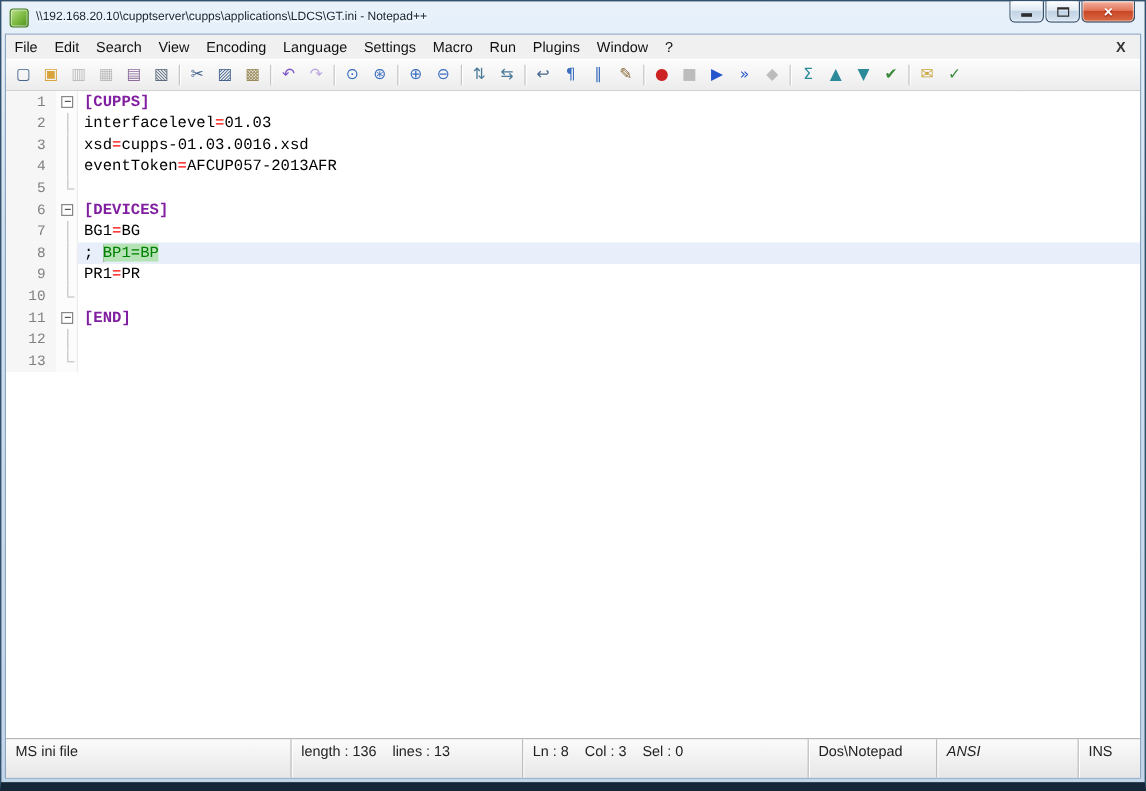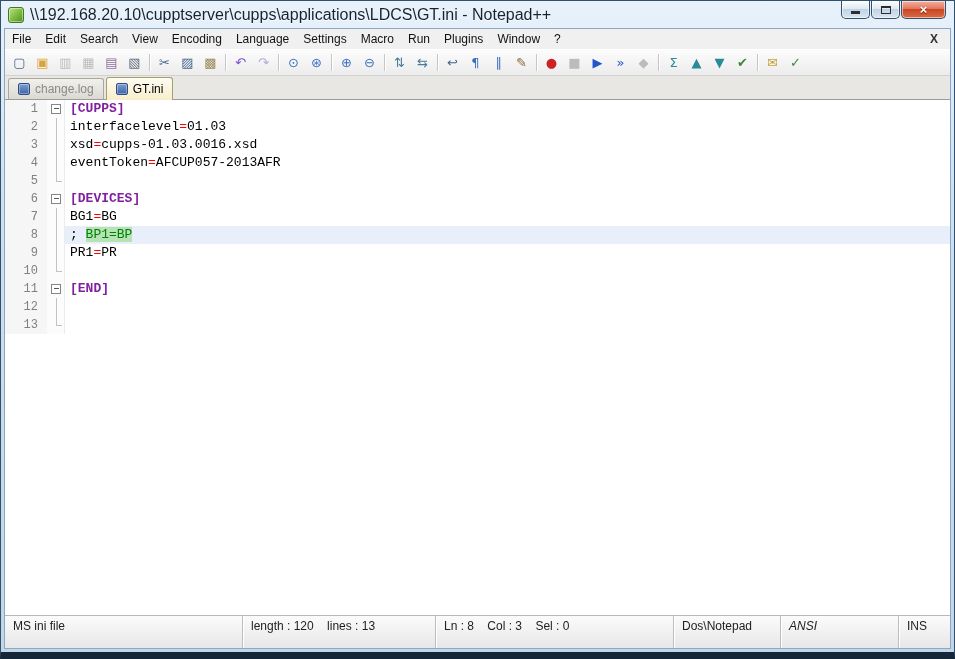--- a/index.html
+++ b/index.html
@@ -8,21 +8,21 @@
 
   .window{position:absolute;inset:0;display:flex;flex-direction:column;
     background:linear-gradient(180deg,#e9f2fb 0%,#cfe0f0 30%,#c2d6ea 100%);
     border:1px solid #30506e;border-bottom:7px solid #142638;padding:0 3px 3px 3px;}
 
   
   .titlebar{height:27px;display:flex;align-items:center;gap:6px;padding-left:4px;position:relative;flex:0 0 auto;}
   .app-icon{width:16px;height:16px;border-radius:3px;flex:0 0 auto;
     background:linear-gradient(135deg,#bce08a 0%,#7ab93e 55%,#4e8f21 100%);
     border:1px solid #3f7a1d;box-shadow:inset 0 0 0 1px rgba(255,255,255,.45);}
-  .title-text{font-size:16px;color:#15222f;text-shadow:0 1px 0 rgba(255,255,255,.8);
+  .title-text{font-size:10px;color:#15222f;text-shadow:0 1px 0 rgba(255,255,255,.8);
     white-space:nowrap;overflow:hidden;}
   .win-controls{position:absolute;top:0;right:5px;display:flex;}
   .wbtn{height:18px;border:1px solid #35506b;border-top:none;border-radius:0 0 5px 5px;
     display:flex;align-items:center;justify-content:center;cursor:default;margin-left:1px;
     background:linear-gradient(#fdfefe,#dfe9f3 45%,#c0d2e4 50%,#dae6f2);
     box-shadow:inset 0 0 0 1px rgba(255,255,255,.55);}
   .wbtn.min,.wbtn.max{width:29px;}
   .wbtn.close{width:45px;background:linear-gradient(#f3b2a0,#e2765a 45%,#c94726 50%,#d96a45);}
   .glyph-min{width:9px;height:3px;background:#2d2d2d;margin-top:6px;}
   .glyph-max{width:10px;height:8px;border:1px solid #2d2d2d;border-top-width:2px;background:transparent;}
@@ -165,30 +165,20 @@
         <span class="tb-sep"></span>
         <span class="tb-icon" style="color: rgb(42, 138, 154);">Σ</span>
         <span class="tb-icon" style="color: rgb(42, 138, 154);">▲</span>
         <span class="tb-icon" style="color: rgb(42, 138, 154);">▼</span>
         <span class="tb-icon" style="color: rgb(58, 138, 58);">✔</span>
         <span class="tb-sep"></span>
         <span class="tb-icon" style="color: rgb(201, 162, 58);">✉</span>
         <span class="tb-icon" style="color: rgb(58, 138, 58);">✓</span>
       </div>
 
-    <div class="tabbar">
-        <div class="tab inactive">
-          <span class="tab-icon"></span>
-          <span class="tab-label">change.log</span>
-        </div>
-        <div class="tab active">
-          <span class="tab-icon"></span>
-          <span class="tab-label">GT.ini</span>
-        </div>
-      </div>
 
     <div class="editor">
       <div>
           <div class="ed-row">
             <span class="ln">1</span>
             <span class="fold box"></span>
             <span class="code"><span class="st-section">[CUPPS]</span></span>
           </div>
           <div class="ed-row">
             <span class="ln">2</span>
@@ -248,20 +238,20 @@
           <div class="ed-row">
             <span class="ln">13</span>
             <span class="fold end"></span>
             <span class="code"></span>
           </div>
         </div>
     </div>
 
     <div class="statusbar">
       <span class="sb s1">MS ini file</span>
-      <span class="sb s2">length : 120    lines : 13</span>
+      <span class="sb s2">length : 136    lines : 13</span>
       <span class="sb s3">Ln : 8    Col : 3    Sel : 0</span>
       <span class="sb s4">Dos\Notepad</span>
       <span class="sb s5">ANSI</span>
       <span class="sb s6">INS</span>
     </div>
   </div>
 </div>
 
 </body></html>

